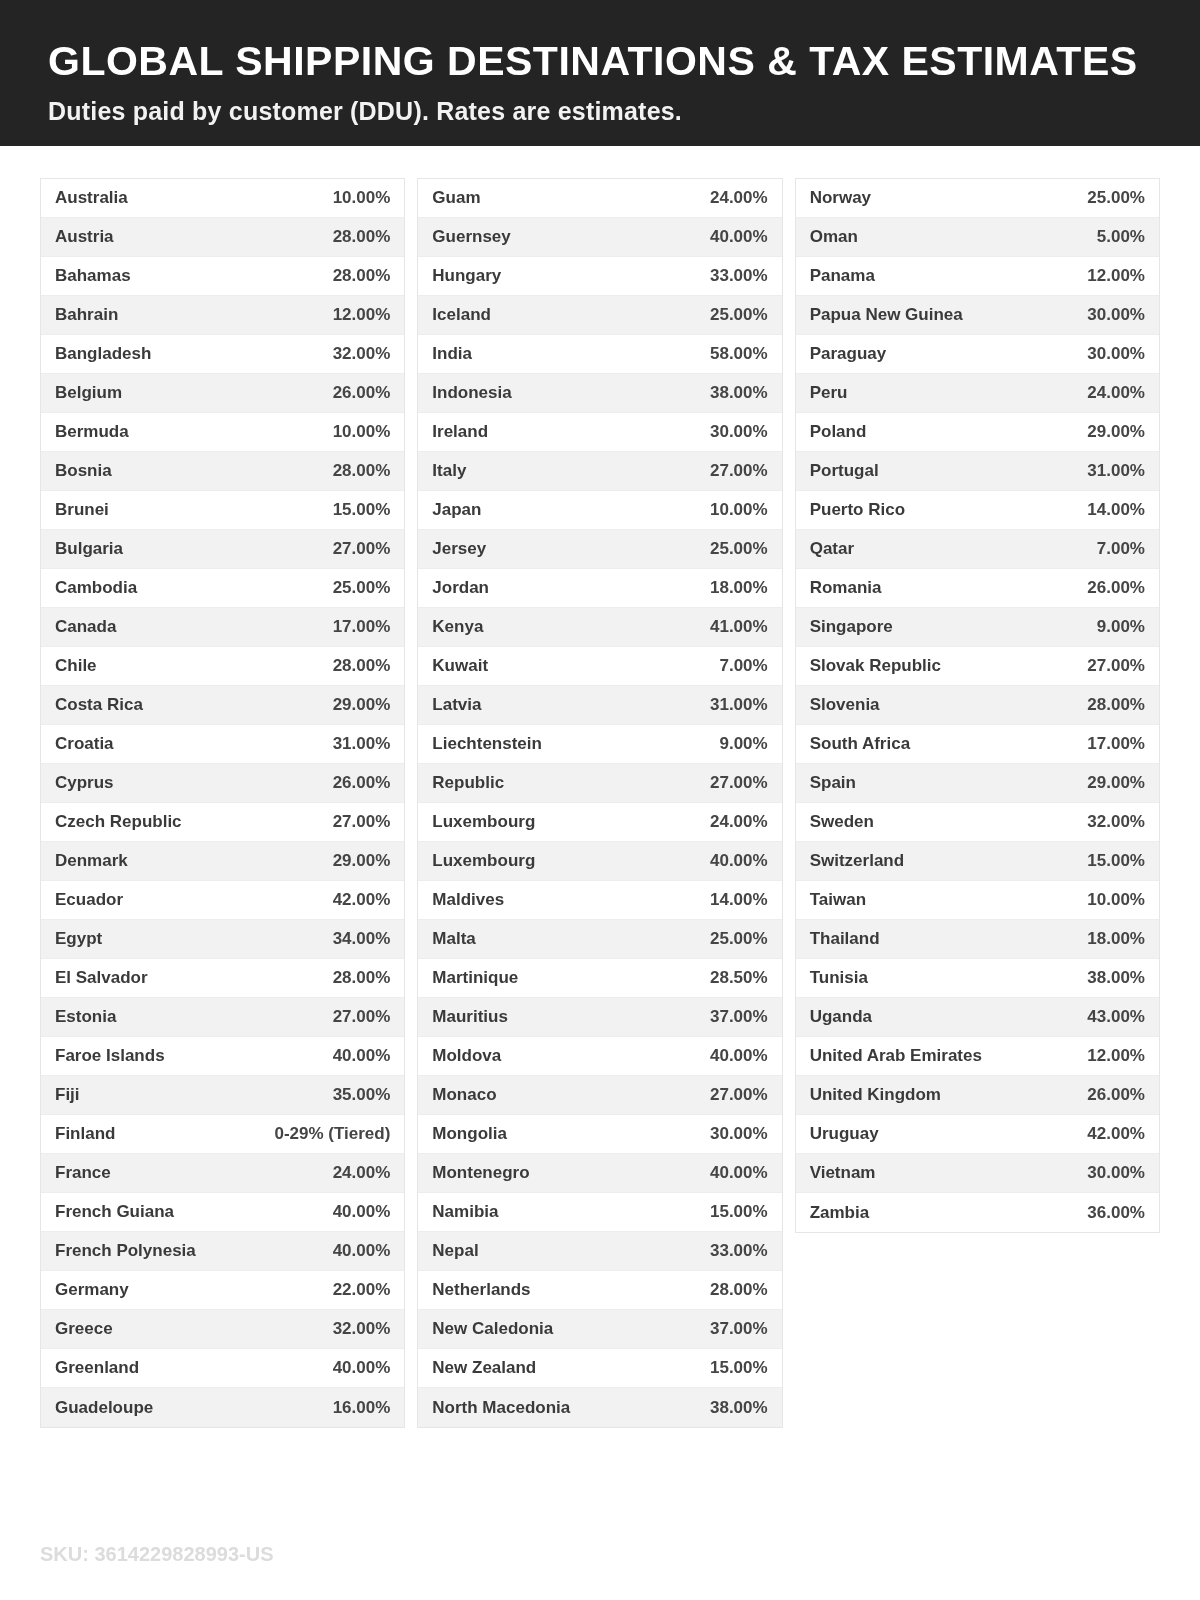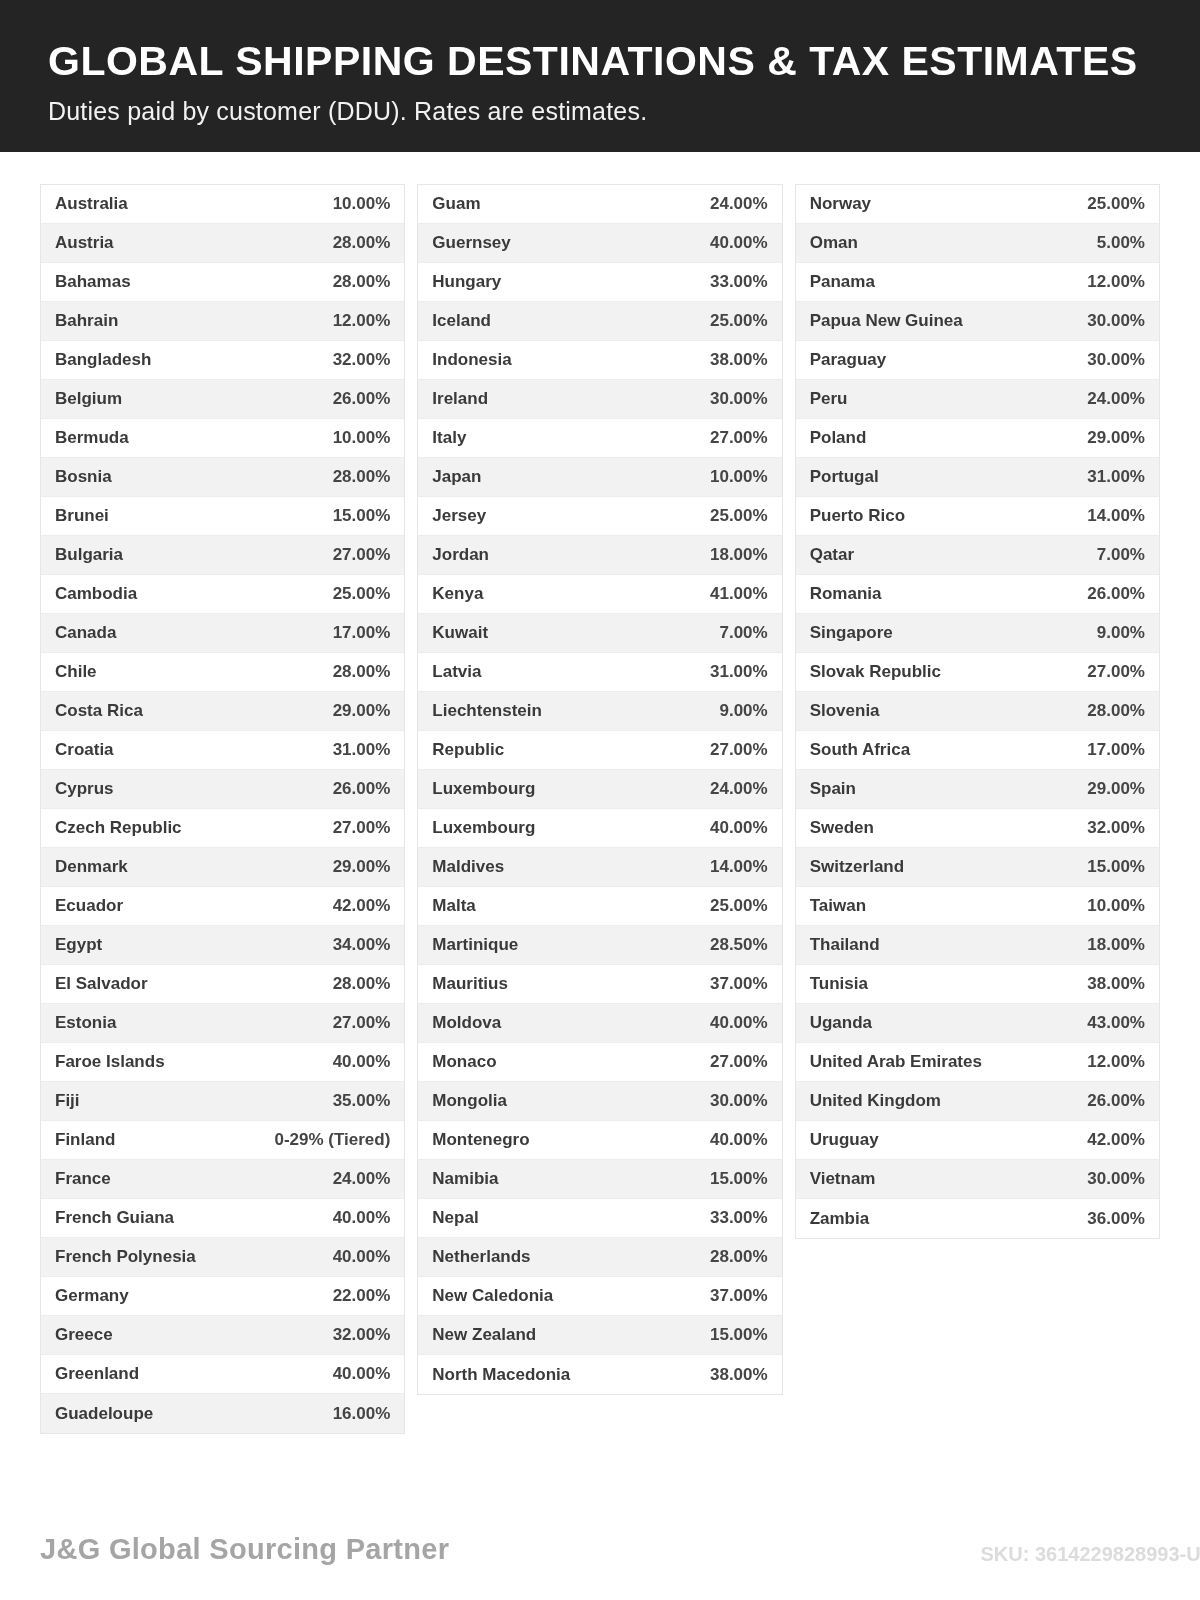--- a/index.html
+++ b/index.html
@@ -7,32 +7,32 @@
     width: 1200px;
     height: 1600px;
     background: #ffffff;
     font-family: "Liberation Sans", "DejaVu Sans", sans-serif;
     overflow: hidden;
     position: relative;
   }
   .header {
     background: #242424;
     color: #ffffff;
-    padding: 40px 48px 26px 48px;
+    padding: 40px 48px 20px 48px;
   }
   .header h1 {
     font-size: 41px;
     font-weight: 800;
     letter-spacing: 0.5px;
     line-height: 1.05;
   }
   .header p {
     margin-top: 14px;
     font-size: 25px;
-    font-weight: 400;
+    font-weight: 700;
     color: #f2f2f2;
     letter-spacing: 0.2px;
   }
   .table-wrap {
     display: flex;
     gap: 12px;
     margin: 32px 40px 16px 40px;
   }
   .col {
     flex: 1;
@@ -238,20 +238,24 @@
       </div>
       <div class="row">
         <span class="country">Hungary</span>
         <span class="rate">33.00%</span>
       </div>
       <div class="row">
         <span class="country">Iceland</span>
         <span class="rate">25.00%</span>
       </div>
       <div class="row">
+        <span class="country">India</span>
+        <span class="rate">58.00%</span>
+      </div>
+      <div class="row">
         <span class="country">Indonesia</span>
         <span class="rate">38.00%</span>
       </div>
       <div class="row">
         <span class="country">Ireland</span>
         <span class="rate">30.00%</span>
       </div>
       <div class="row">
         <span class="country">Italy</span>
         <span class="rate">27.00%</span>
@@ -459,15 +463,14 @@
         <span class="rate">30.00%</span>
       </div>
       <div class="row">
         <span class="country">Zambia</span>
         <span class="rate">36.00%</span>
       </div>
     </div>
 </div>
 
 <div class="footer">
-  <div class="brand">J&amp;G Global Sourcing Partner</div>
   <div class="sku">SKU: 3614229828993-US</div>
 </div>
 
 </body></html>

